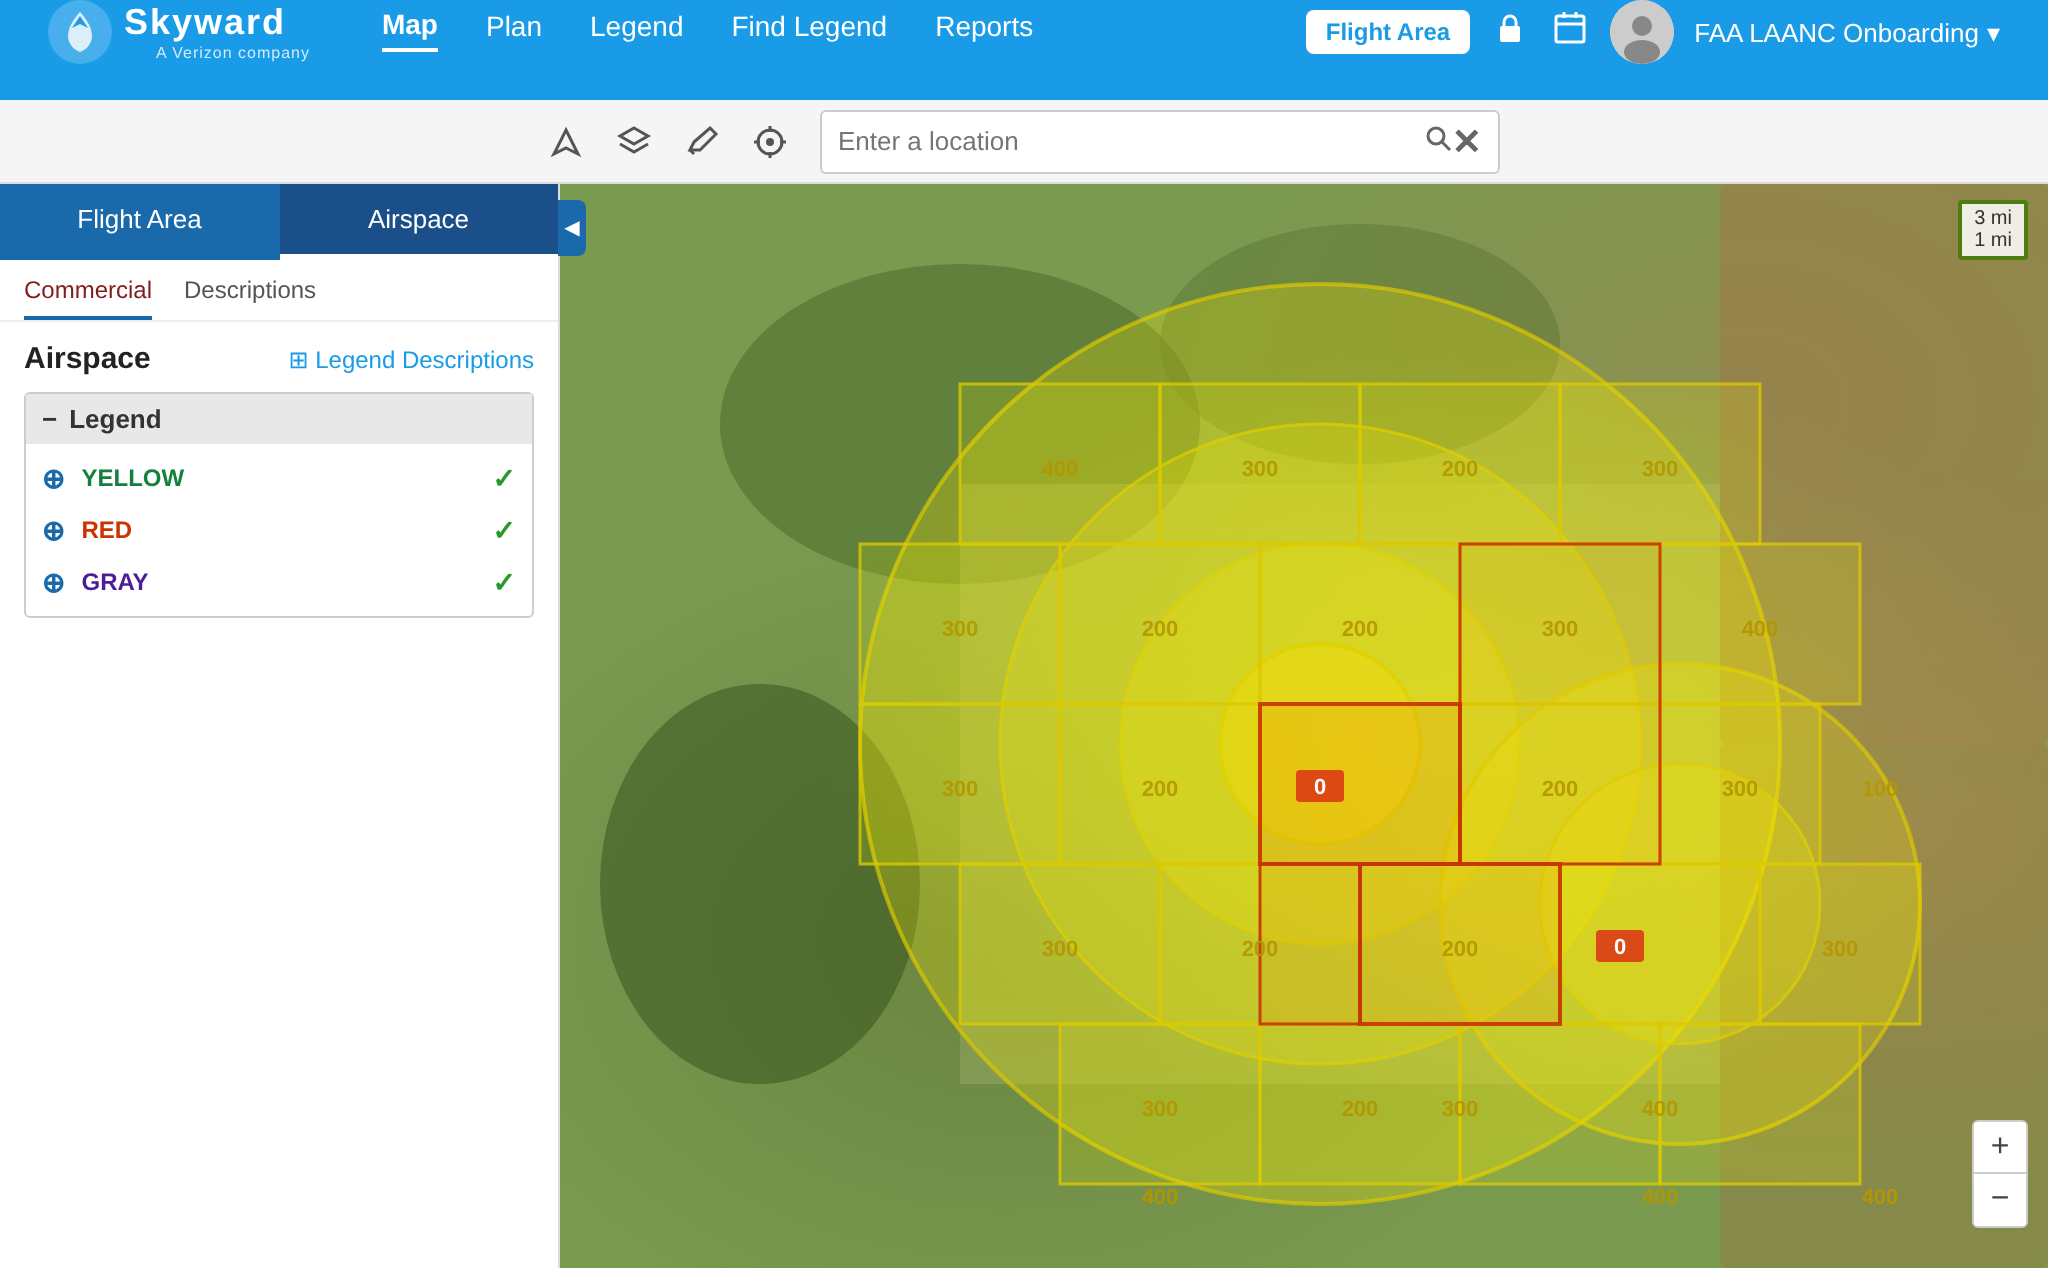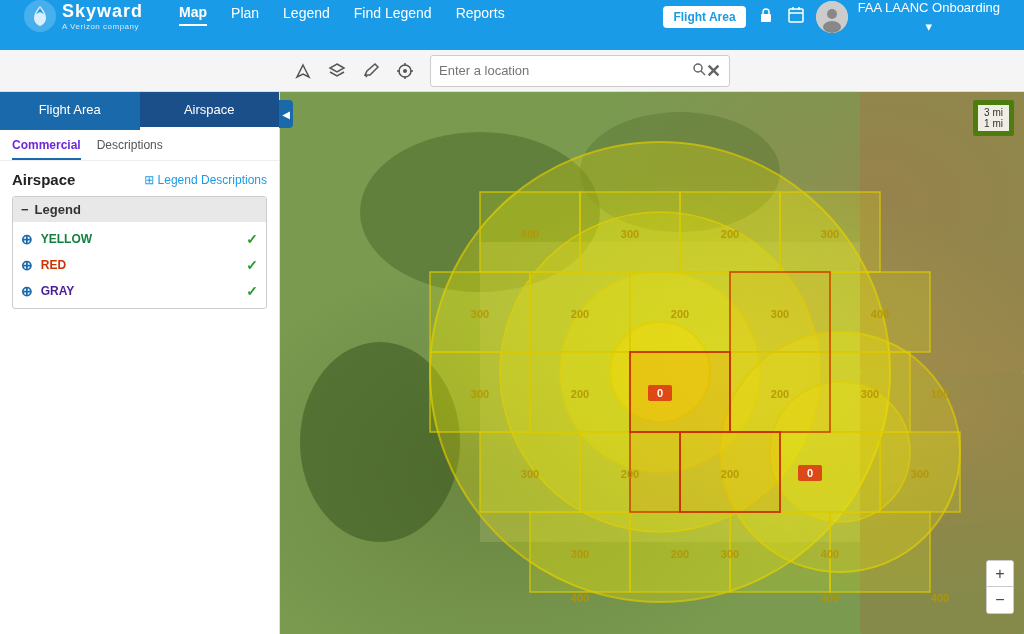--- a/index.html
+++ b/index.html
@@ -31,20 +31,21 @@
     .nav-logo-skyward {
       color: white;
       font-size: 18px;
       font-weight: bold;
       letter-spacing: 1px;
     }
     .nav-logo-sub {
       color: rgba(255,255,255,0.8);
       font-size: 8px;
       letter-spacing: 0.5px;
+      margin-left: 16px;
     }
     .nav-links {
       display: flex;
       align-items: center;
       gap: 24px;
       flex: 1;
     }
     .nav-link {
       color: white;
       font-size: 14px;
@@ -88,21 +89,20 @@
       justify-content: center;
       overflow: hidden;
     }
     .nav-account {
       color: white;
       font-size: 13px;
       cursor: pointer;
       display: flex;
       align-items: center;
       gap: 4px;
-      flex-direction: column;
     }
 
     
     .search-bar {
       background: #f5f5f5;
       height: 42px;
       display: flex;
       align-items: center;
       justify-content: center;
       gap: 16px;
@@ -117,21 +117,21 @@
       display: flex;
       align-items: center;
     }
     .search-input-wrap {
       display: flex;
       align-items: center;
       background: white;
       border: 1px solid #ccc;
       border-radius: 3px;
       padding: 4px 8px;
-      width: 300px;
+      width: 340px;
     }
     .search-input {
       border: none;
       outline: none;
       font-size: 13px;
       flex: 1;
       background: transparent;
     }
     .search-btn {
       background: none;
@@ -206,23 +206,22 @@
       border-bottom: 1px solid #eee;
     }
     .panel-sub-tab {
       font-size: 12px;
       color: #555;
       padding-bottom: 6px;
       cursor: pointer;
       border-bottom: 2px solid transparent;
     }
     .panel-sub-tab.active {
-      color: #6d28d9;
+      color: #7f1d1d;
       border-bottom: 2px solid #1a6aab;
-      font-weight: bold;
     }
     .panel-section-title {
       display: flex;
       align-items: center;
       justify-content: space-between;
       padding: 10px 12px 4px;
     }
     .panel-section-title h2 {
       font-size: 15px;
       font-weight: bold;
@@ -330,21 +329,21 @@
       border-bottom: 1px solid #ccc;
     }
     .zoom-btn:last-child { border-bottom: none; }
 
     
     .map-scale {
       position: absolute;
       top: 8px;
       right: 10px;
       background: rgba(255,255,255,0.85);
-      border: 5px solid #4d7c0f;
+      border: 2px solid #4d7c0f;
       border-radius: 2px;
       padding: 2px 6px;
       font-size: 10px;
       color: #333;
     }
   </style>
 </head>
 <body>
 
 <nav class="top-nav">

